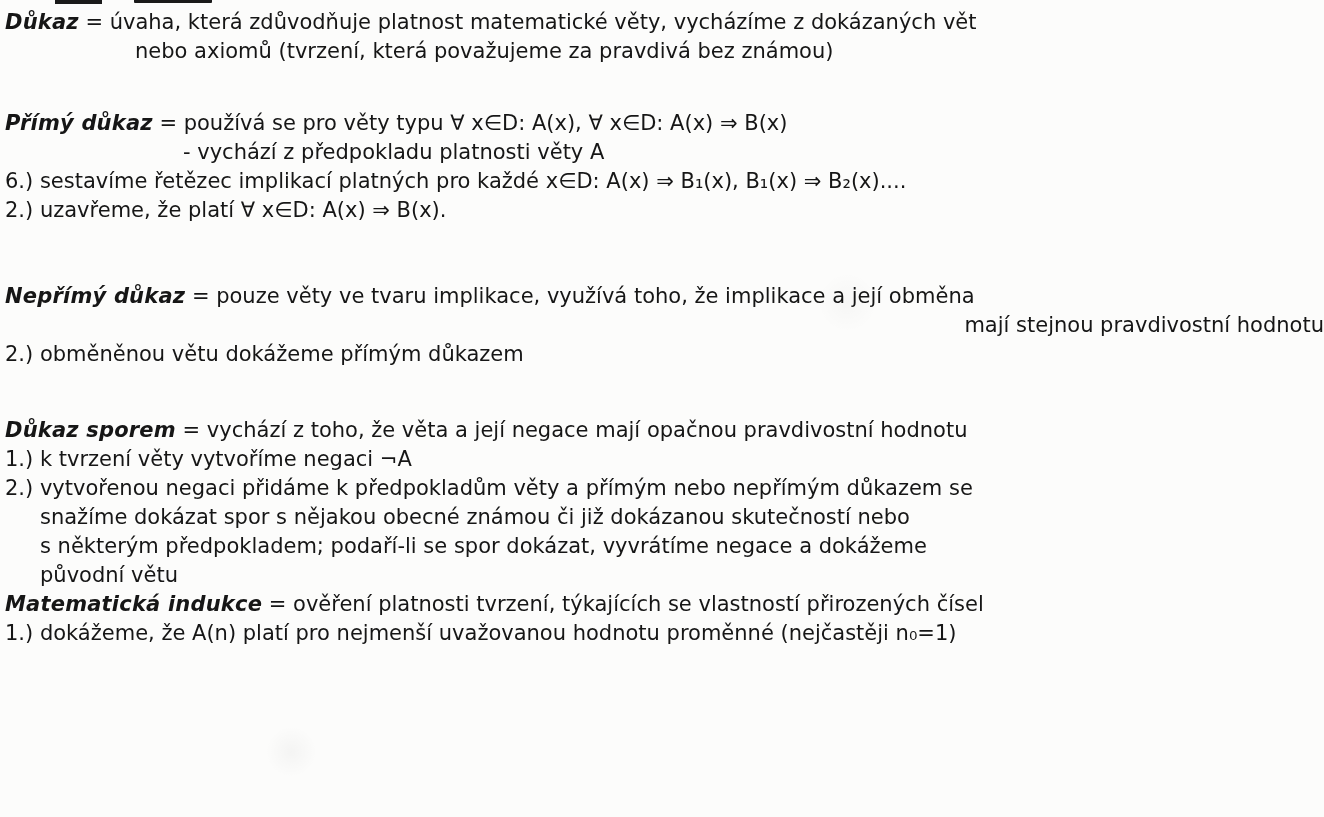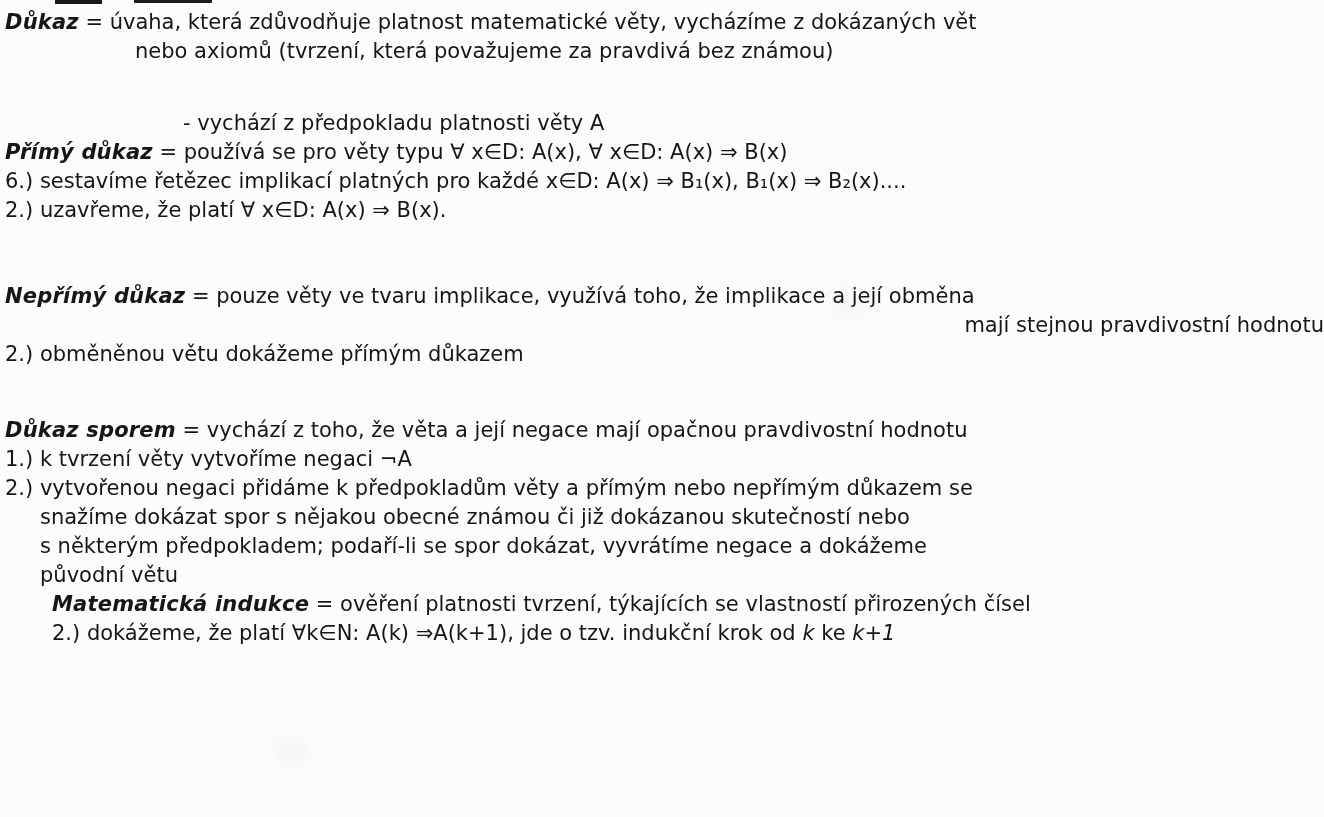--- a/index.html
+++ b/index.html
@@ -30,21 +30,21 @@
     background: #1a1a1a;
   }
   #artifact-a { left: 55px;  width: 47px; height: 4px; }
   #artifact-b { left: 134px; width: 78px; height: 3px; border-radius: 0 0 1px 1px; }
 
   .section { display: block; }
   .sec0 { margin-bottom: 43px; }
   .sec1 { margin-bottom: 57px; }
   .sec2 { margin-bottom: 47px; }
   .sec3 { }
-  .sec4 { margin-bottom: 16px; padding-left: 47px; }
+  .sec4 { margin-bottom: 16px; }
 
   .line { white-space: pre; }
 
   
   .ind-flush  { padding-left: 5px;   }
   .ind-wrap   { padding-left: 40px;  }
   .ind-hang-a { padding-left: 135px; }
   .ind-hang-b { padding-left: 183px; }
   .ind-hang-c { padding-left: 255px; text-align: right; }
   .ind-hang-d { padding-left: 297px; }
@@ -62,36 +62,36 @@
 
 <div id="scan-page">
   <div id="artifact-a" class="scan-artifact"></div>
   <div id="artifact-b" class="scan-artifact"></div>
   <div id="doc-content">
       <div class="section sec0">
         <div class="line ind-flush"><span class="seg-heading">Důkaz</span><span class="seg-normal"> = úvaha, která zdůvodňuje platnost matematické věty, vycházíme z dokázaných vět</span></div>
         <div class="line ind-hang-a"><span class="seg-normal">nebo axiomů (tvrzení, která považujeme za pravdivá bez známou)</span></div>
       </div>
       <div class="section sec1">
+        <div class="line ind-flush"><span class="seg-heading">Přímý důkaz</span><span class="seg-normal"> = používá se pro věty typu ∀ x∈D: A(x), ∀ x∈D: A(x) ⇒ B(x)</span></div>
         <div class="line ind-hang-b"><span class="seg-normal">- vychází z předpokladu platnosti věty A</span></div>
-        <div class="line ind-flush"><span class="seg-heading">Přímý důkaz</span><span class="seg-normal"> = používá se pro věty typu ∀ x∈D: A(x), ∀ x∈D: A(x) ⇒ B(x)</span></div>
         <div class="line ind-flush"><span class="seg-normal">6.) sestavíme řetězec implikací platných pro každé x∈D: A(x) ⇒ B₁(x), B₁(x) ⇒ B₂(x)....</span></div>
         <div class="line ind-flush"><span class="seg-normal">2.) uzavřeme, že platí ∀ x∈D: A(x) ⇒ B(x).</span></div>
       </div>
       <div class="section sec2">
         <div class="line ind-flush"><span class="seg-heading">Nepřímý důkaz</span><span class="seg-normal"> = pouze věty ve tvaru implikace, využívá toho, že implikace a její obměna</span></div>
         <div class="line ind-hang-c"><span class="seg-normal">mají stejnou pravdivostní hodnotu</span></div>
         <div class="line ind-flush"><span class="seg-normal">2.) obměněnou větu dokážeme přímým důkazem</span></div>
       </div>
       <div class="section sec3">
         <div class="line ind-flush"><span class="seg-heading">Důkaz sporem</span><span class="seg-normal"> = vychází z toho, že věta a její negace mají opačnou pravdivostní hodnotu</span></div>
         <div class="line ind-flush"><span class="seg-normal">1.) k tvrzení věty vytvoříme negaci ¬A</span></div>
         <div class="line ind-flush"><span class="seg-normal">2.) vytvořenou negaci přidáme k předpokladům věty a přímým nebo nepřímým důkazem se</span></div>
         <div class="line ind-wrap"><span class="seg-normal">snažíme dokázat spor s nějakou obecné známou či již dokázanou skutečností nebo</span></div>
         <div class="line ind-wrap"><span class="seg-normal">s některým předpokladem; podaří-li se spor dokázat, vyvrátíme negace a dokážeme</span></div>
         <div class="line ind-wrap"><span class="seg-normal">původní větu</span></div>
       </div>
       <div class="section sec4">
         <div class="line ind-flush"><span class="seg-heading">Matematická indukce</span><span class="seg-normal"> = ověření platnosti tvrzení, týkajících se vlastností přirozených čísel</span></div>
-        <div class="line ind-flush"><span class="seg-normal">2.) dokážeme, že platí ∀k∈N: A(k) ⇒A(k+1), jde o tzv. indukční krok od </span><span class="seg-italic">k</span><span class="seg-normal"> ke </span><span class="seg-italic">k+1</span></div>
+        <div class="line ind-flush"><span class="seg-normal">1.) dokážeme, že A(n) platí pro nejmenší uvažovanou hodnotu proměnné (nejčastěji n₀=1)</span></div>
       </div>
     </div>
 </div>
 
 </body></html>

